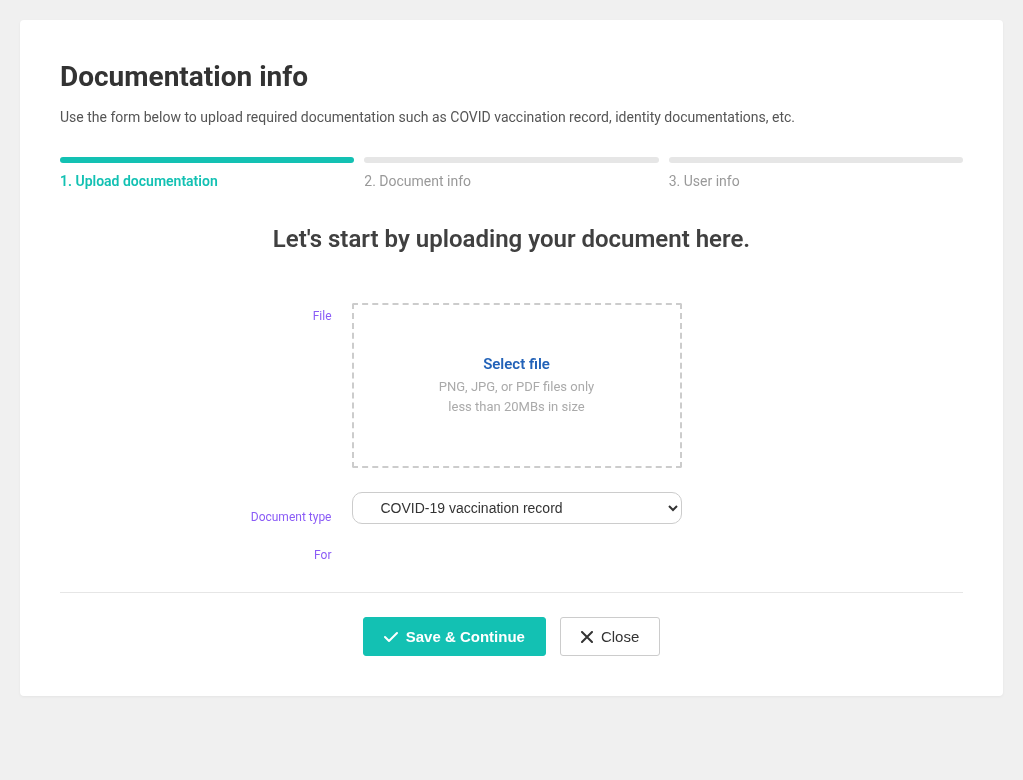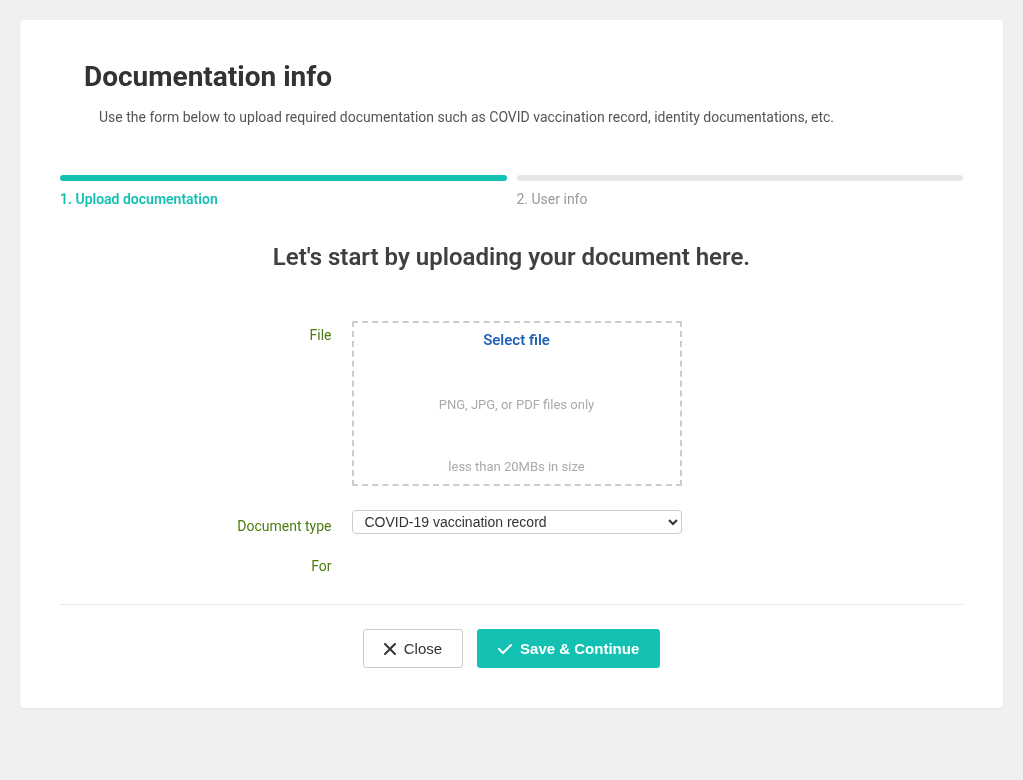--- a/index.html
+++ b/index.html
@@ -18,36 +18,33 @@
       padding: 40px;
       max-width: 983px;
       margin: 0 auto;
       box-shadow: 0 1px 3px rgba(0,0,0,0.05);
     }
     .page-title {
       font-size: 28px;
       font-weight: 700;
       color: #333333;
       margin-bottom: 16px;
-      margin-left: 24px;
     }
     .page-description {
       font-size: 14px;
       color: #555555;
       margin-bottom: 32px;
-      margin-left: 39px;
     }
     .stepper {
       display: flex;
       gap: 10px;
       margin-bottom: 36px;
     }
     .step {
       flex: 1;
-      margin-top: 18px;
     }
     .step-bar {
       height: 6px;
       background: #e6e6e6;
       border-radius: 3px;
       margin-bottom: 10px;
     }
     .step.active .step-bar {
       background: #13c1b3;
     }
@@ -75,22 +72,22 @@
       align-items: flex-start;
       margin-bottom: 24px;
     }
     .form-row.select-row {
       align-items: flex-end;
     }
     .form-label {
       width: 140px;
       text-align: right;
       padding-right: 20px;
-      font-size: 14px;
-      color: #4d7c0f;
+      font-size: 12px;
+      color: #8b5cf6;
       padding-top: 6px;
     }
     .form-row.select-row .form-label {
       padding-top: 0;
     }
     .form-control-wrap {
       flex: 1;
       max-width: 330px;
     }
     .dropzone {
@@ -107,28 +104,27 @@
     .dropzone-cta {
       color: #2262b8;
       font-weight: 600;
       font-size: 15px;
       margin-bottom: 4px;
     }
     .dropzone-hint {
       color: #aaaaaa;
       font-size: 13px;
       line-height: 1.5;
-      margin-top: 42px;
     }
     select.form-select {
       width: 100%;
-      height: 24px;
+      height: 32px;
       border: 1px solid #cccccc;
-      border-radius: 4px;
-      padding: 0 8px;
+      border-radius: 10px;
+      padding: 0 24px;
       font-size: 14px;
       color: #333333;
       background: #ffffff;
     }
     select.form-select.focused {
       border-color: #2992d0;
       outline: none;
       box-shadow: 0 0 0 1px rgba(41,146,208,0.2);
     }
     .divider {
@@ -179,21 +175,25 @@
   <h1 class="page-title">Documentation info</h1>
   <p class="page-description">Use the form below to upload required documentation such as COVID vaccination record, identity documentations, etc.</p>
 
   <div class="stepper">
     <div class="step active">
       <div class="step-bar"></div>
       <div class="step-label">1. Upload documentation</div>
     </div>
     <div class="step">
       <div class="step-bar"></div>
-      <div class="step-label">2. User info</div>
+      <div class="step-label">2. Document info</div>
+    </div>
+    <div class="step">
+      <div class="step-bar"></div>
+      <div class="step-label">3. User info</div>
     </div>
   </div>
 
   <h2 class="section-heading">Let's start by uploading your document here.</h2>
 
   <div class="form-area">
 
     <div class="form-row">
       <div class="form-label">File</div>
       <div class="form-control-wrap">
@@ -216,31 +216,31 @@
 
     <div class="form-row select-row">
       <div class="form-label">For</div>
     </div>
 
   </div>
 
   <hr class="divider">
 
   <div class="button-bar">
+    <button class="btn btn-primary">
+      <span class="icon">
+        <svg width="14" height="12" viewBox="0 0 14 12">
+            <path d="M1 6 L5 10 L13 2" stroke="#ffffff" stroke-width="2" fill="none" stroke-linecap="round" stroke-linejoin="round"></path>
+          </svg>
+      </span>
+      <span>Save &amp; Continue</span>
+    </button>
     <button class="btn btn-secondary">
       <span class="icon">
         <svg width="12" height="12" viewBox="0 0 12 12">
             <path d="M1 1 L11 11 M11 1 L1 11" stroke="#333333" stroke-width="2" fill="none" stroke-linecap="round"></path>
           </svg>
       </span>
       <span>Close</span>
     </button>
-    <button class="btn btn-primary">
-      <span class="icon">
-        <svg width="14" height="12" viewBox="0 0 14 12">
-            <path d="M1 6 L5 10 L13 2" stroke="#ffffff" stroke-width="2" fill="none" stroke-linecap="round" stroke-linejoin="round"></path>
-          </svg>
-      </span>
-      <span>Save &amp; Continue</span>
-    </button>
   </div>
 
 </div>
 
 </body></html>

